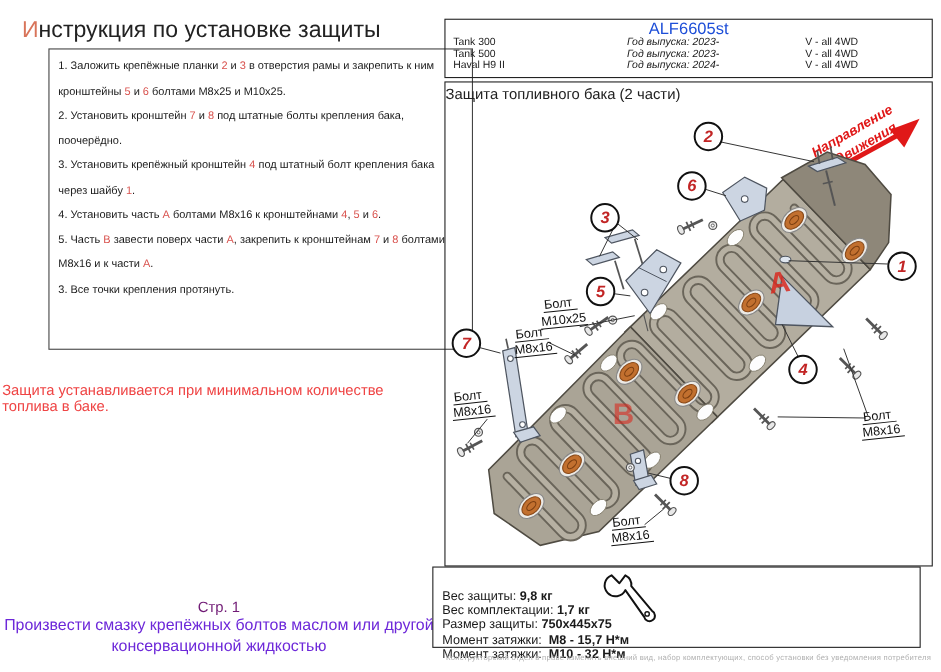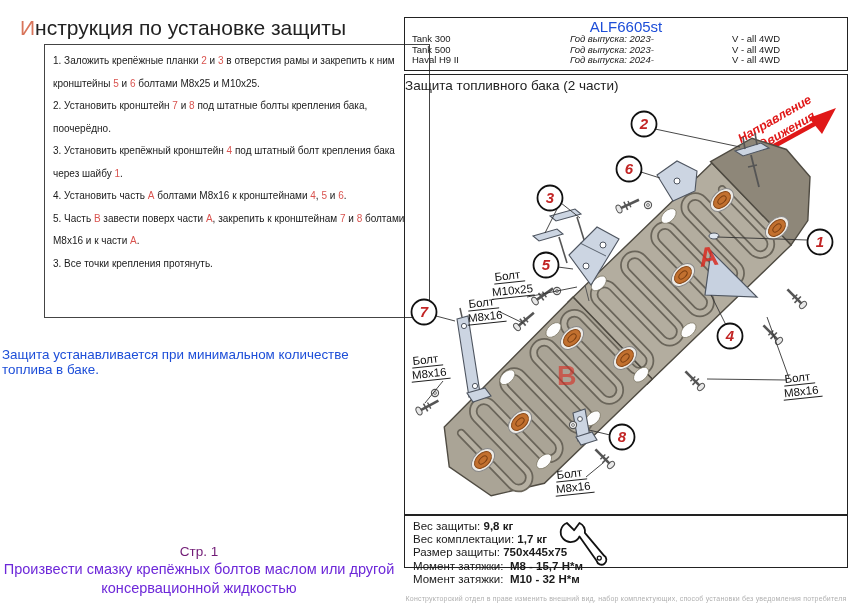--- a/index.html
+++ b/index.html
@@ -5,37 +5,37 @@
   html,body{margin:0;padding:0;background:#fff;}
   .page{position:relative;width:855px;height:611px;background:#fff;overflow:hidden;
         font-family:"Liberation Sans",sans-serif;color:#1a1a1a;}
   
   .main-title{position:absolute;left:20px;top:16px;font-size:21px;color:#222;}
   .main-title .cap{color:#d8745a;}
   .instruction-box{position:absolute;left:8px;top:44px;width:368px;height:262px;
         border:1.6px solid #444;padding:5px 8px;font-size:10px;line-height:22.5px;margin-left:36px;}
   .instruction-box p{margin:0;}
   .hl{color:#d9534f;}
-  .fuel-warning{position:absolute;left:2px;top:347px;width:396px;font-size:13.4px;color:#1d4ed8;}
+  .fuel-warning{position:absolute;left:2px;top:347px;width:396px;font-size:13.4px;color:#ef4444;}
   .page-number{position:absolute;left:0;top:544px;width:398px;text-align:center;font-size:13.5px;color:#701a75;}
   .grease-note{position:absolute;left:0;top:560px;width:398px;text-align:center;
         font-size:14.5px;line-height:19px;color:#6d28d9;}
   
   .vehicle-table{position:absolute;left:404px;top:17px;width:444px;height:54px;
         border:1.8px solid #222;box-sizing:border-box;font-size:9.5px;}
   .vt-title{text-align:center;font-size:15px;color:#1d4ed8;margin-top:1px;line-height:15px;}
   .vt-row{display:grid;grid-template-columns:158px 1fr 108px;line-height:10.5px;padding:0 7px;}
   .vt-row .year{text-align:left;font-style:italic;}
   .vt-row .drive{text-align:left;}
   .diagram-box{position:absolute;left:404px;top:74px;width:444px;height:441px;
         border:1.8px solid #222;box-sizing:border-box;}
   .diagram-title{position:absolute;left:0;top:3px;width:100%;text-align:left;font-size:13.5px;color:#222;}
   .diagram-box svg{position:absolute;left:0;top:0;}
-  .spec-box{position:absolute;left:404px;top:515px;width:444px;height:53px;
-        border:1.8px solid #222;box-sizing:border-box;padding:4px 8px;font-size:11.5px;line-height:13.2px;}
+  .spec-box{position:absolute;left:393px;top:515px;width:444px;height:74px;
+        border:1.8px solid #222;box-sizing:border-box;padding:20px 8px;font-size:11.5px;line-height:13.2px;}
   .spec-row b{font-weight:bold;}
   .wrench{position:absolute;left:152px;top:2px;}
   .disclaimer{position:absolute;left:404px;top:595px;width:444px;text-align:center;
         font-size:7px;color:#b0b0b0;letter-spacing:.2px;}
   
   .callout-num{font:italic bold 15px "Liberation Sans",sans-serif;fill:#c22525;}
   .part-letter{font:bold 27px "Liberation Sans",sans-serif;fill:#d92b21;}
   .bolt-label{font:11.5px "Liberation Sans",sans-serif;fill:#111;}
   .dir-text{font:italic bold 12.5px "Liberation Sans",sans-serif;fill:#e01818;}
 </style>

